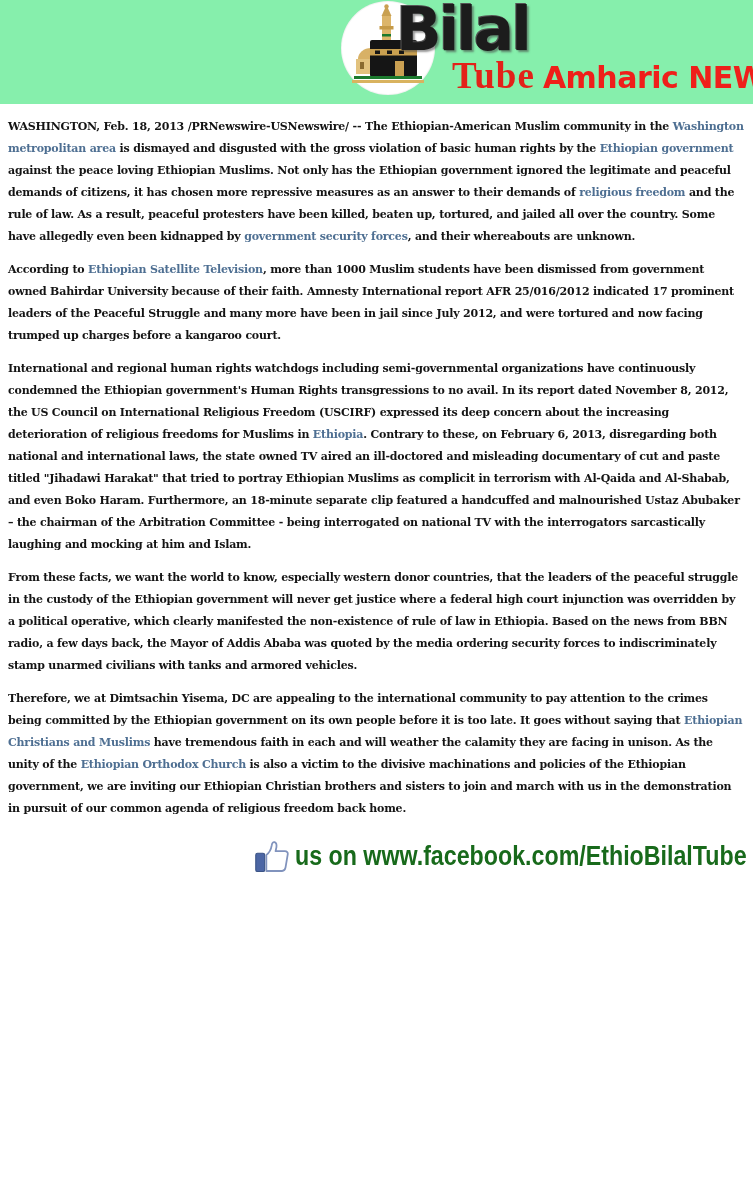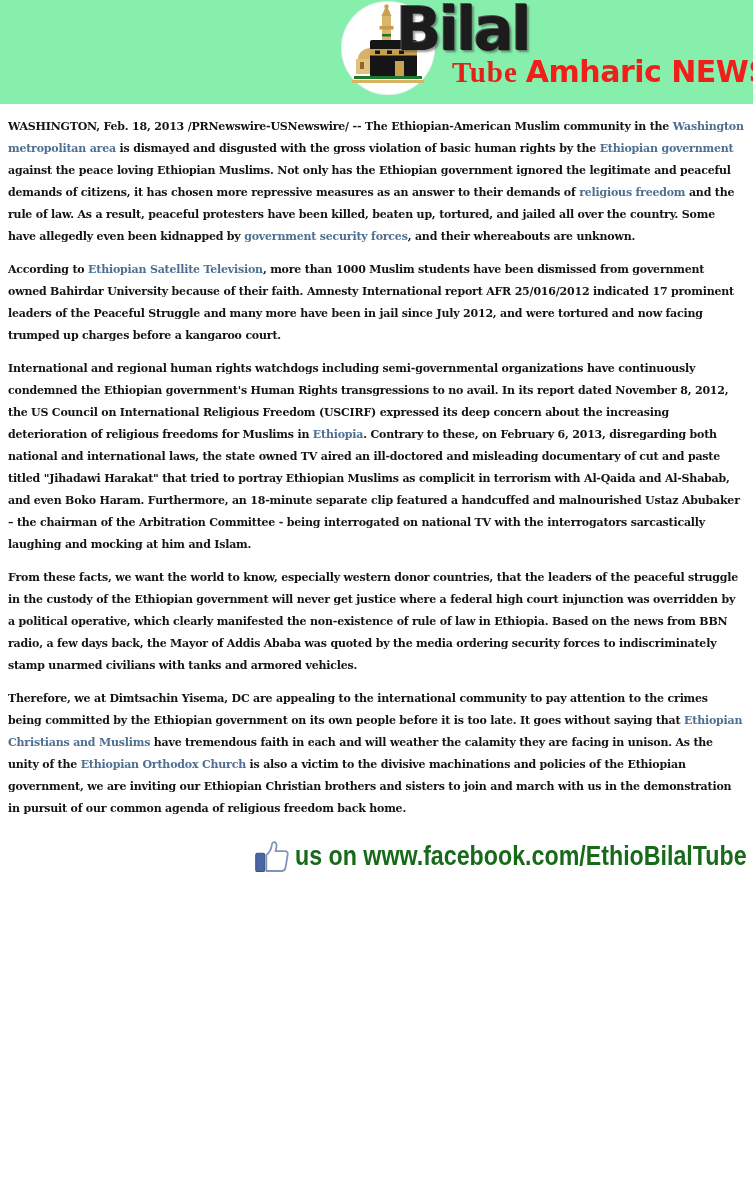--- a/index.html
+++ b/index.html
@@ -14,21 +14,21 @@
     background:#fff;box-shadow:0 0 0 1px #f3f3f3;
   }
   .brand{
     position:absolute;left:396px;top:-6px;
     font-family:"DejaVu Sans", sans-serif;font-weight:bold;font-size:60px;
     letter-spacing:-3px;color:#1c1c1c;
     text-shadow:2px 2px 2px rgba(70,70,70,.55), -1px -1px 0 #555;
   }
   .brand-sub{position:absolute;left:452px;top:54px;white-space:nowrap;}
   .tube{
-    font-family:"Liberation Serif", serif;font-weight:bold;font-size:29px;
+    font-family:"Liberation Serif", serif;font-weight:bold;font-size:37px;
     color:#e32119;letter-spacing:1px;
   }
   .amharic{
     font-family:"DejaVu Sans", sans-serif;font-weight:bold;font-size:30px;
     color:#ef1f1a;margin-left:8px;letter-spacing:-0.5px;
   }
   
   .article{padding:8px 8px 0 8px;}
   .para{
     margin:4px 0 11px 0;font-size:11px;line-height:22px;font-weight:bold;

